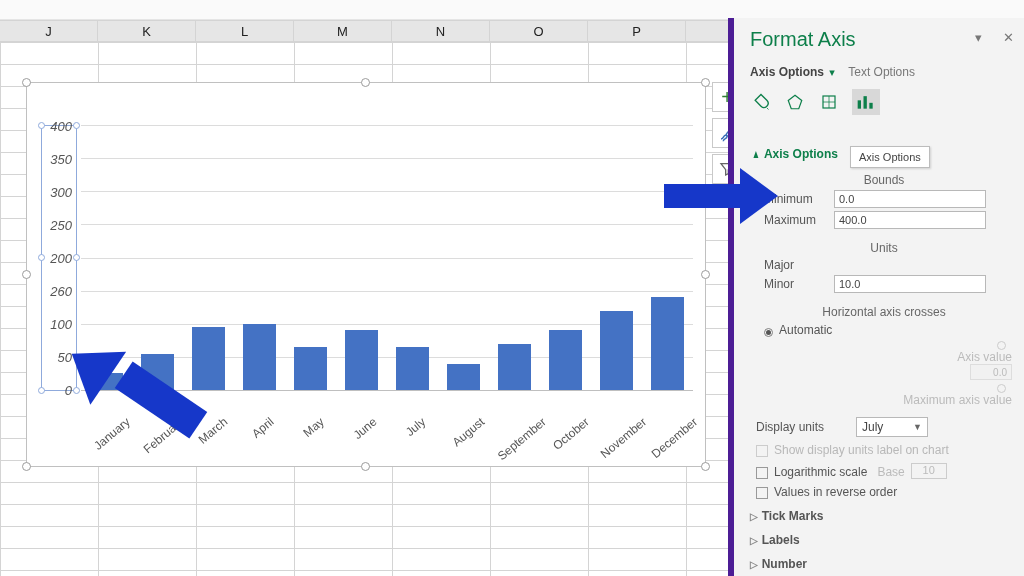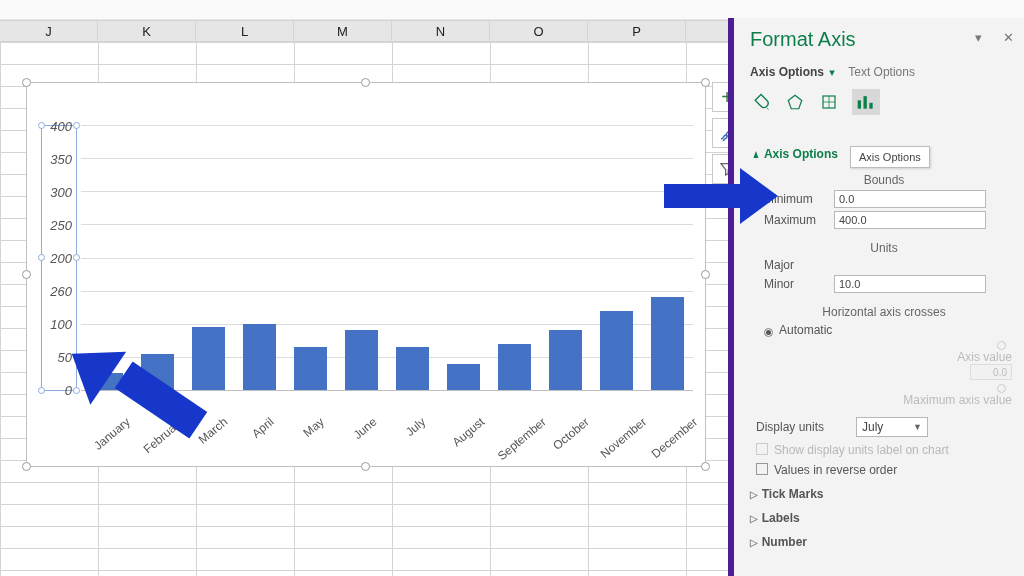--- a/index.html
+++ b/index.html
@@ -146,21 +146,21 @@
   .radio-row .dot { width:9px; height:9px; border:1px solid #808080; border-radius:50%;
                     display:inline-block; margin-right:6px; position:relative;}
   .radio-row.sel .dot::after{content:"";position:absolute;inset:1px;background:#555;border-radius:50%;}
   .radio-row.disabled { color:#bbb;flex-direction:column;}
   .radio-row.disabled .dot{border-color:#ccc;}
   .du-row { display:flex; align-items:center; margin:10px 0 4px 6px;}
   .du-row label{flex:0 0 100px; color:#555;}
   .du-row .sel-box { flex:0 0 72px; height:20px; border:1px solid #b8b8b8;
                      background:#fff; display:flex; align-items:center;
                      padding:0 5px; justify-content:space-between; }
-  .chk-row { margin:6px 0 3px 6px; color:#555; font-size:12px; display:flex; align-items:flex-start;}
+  .chk-row { margin:6px 0 3px 6px; color:#555; font-size:12px; display:flex; align-items:flex-end;}
   .chk-row .chk{ width:12px; height:12px; border:1px solid #999; margin-right:6px;}
   .chk-row.disabled { color:#b8b8b8;} .chk-row.disabled .chk{border-color:#ccc;}
   .chk-row .inp { width:36px; height:16px; border:1px solid #ccc; margin-left:6px;
                   font-size:11px; color:#bbb; text-align:center;}
   .collapsed { margin-top:10px; color:#555; font-weight:600; font-size:12px;}
   .collapsed .tri2{color:#888; margin-right:4px; font-size:10px;}
   
   .arrow {
     position:absolute; z-index:5;
   }
@@ -416,20 +416,26 @@
       <span>July</span>
       <span style="font-size:9px;color:#666;">▼</span>
     </div>
   </div>
   <div class="chk-row disabled">
     <span class="chk"></span>
     <span>Show display units label on chart</span>
   </div>
   <div class="chk-row">
     <span class="chk"></span>
+    <span>Logarithmic scale</span>
+    <span style="margin-left:10px;color:#bbb;">Base</span>
+    <span class="inp">10</span>
+  </div>
+  <div class="chk-row">
+    <span class="chk"></span>
     <span>Values in reverse order</span>
   </div>
 
   <div class="collapsed"><span class="tri2">▷</span><span>Tick Marks</span></div>
   <div class="collapsed"><span class="tri2">▷</span><span>Labels</span></div>
   <div class="collapsed"><span class="tri2">▷</span><span>Number</span></div>
 </div>
 
 <div class="arrow" style="top:168px; left:664px; width:120px; height:56px;">
   <div class="shaft" style="top:16px; left:0; width:78px; height:24px;"></div>

